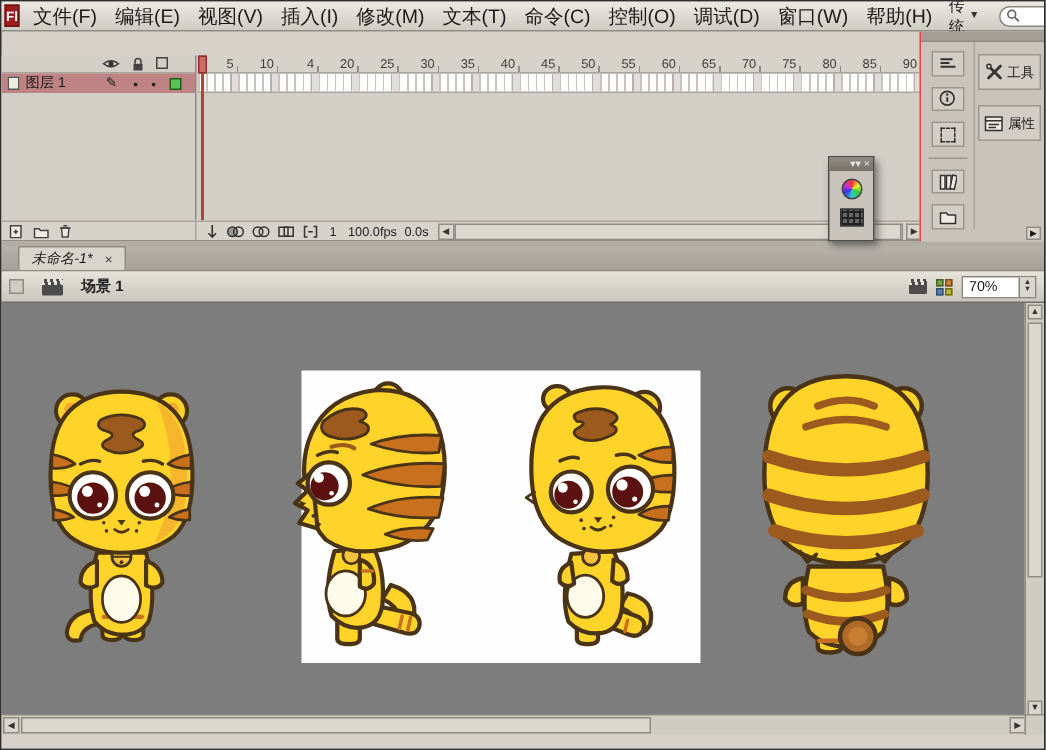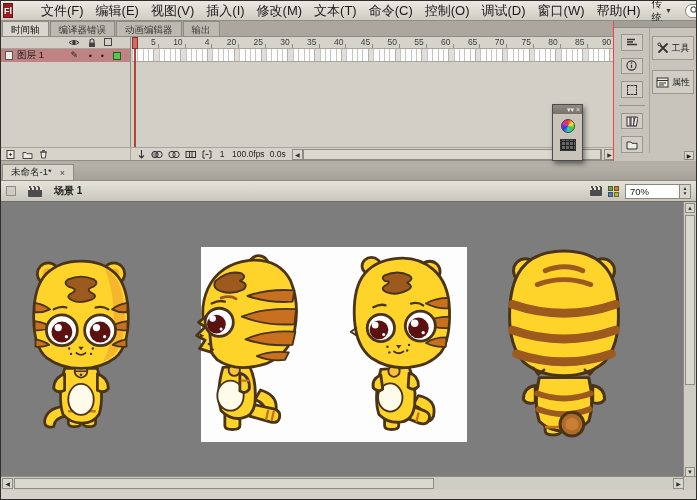--- a/index.html
+++ b/index.html
@@ -6,21 +6,21 @@
   *{box-sizing:border-box;}
   .window{
     position:relative;width:697px;height:500px;overflow:hidden;
     font-family:"Liberation Sans","DejaVu Sans",sans-serif;
     background:#d6d2ca;border:1px solid #2e2e2e;color:#1a1a1a;
   }
   
   .menubar{position:absolute;top:0;left:0;right:0;height:20px;display:flex;align-items:center;
     background:linear-gradient(#ece9e2,#cfccc4);border-bottom:1px solid #8f8c84;padding-left:2px;}
   .logo{width:16px;height:15px;background:#9d1c20;color:#fff;font-weight:bold;font-size:9px;
-    display:flex;align-items:center;justify-content:center;border:1px solid #6e1214;margin-right:22px;}
+    display:flex;align-items:center;justify-content:center;border:1px solid #6e1214;margin-right:3px;}
   .menu-item{padding:0 6px;font-size:13px;white-space:nowrap;cursor:default;}
   .workspace{display:flex;align-items:center;gap:3px;padding:0 5px;font-size:10.5px;}
   .caret{font-size:7px;color:#333;}
   .menusep{width:1px;height:13px;background:#979389;margin:0 4px;}
   .searchbox{width:116px;height:14px;background:#fff;border:1px solid #8a877f;border-radius:8px;
     display:flex;align-items:center;padding:0 4px;gap:3px;}
   .searchbox input{border:none;outline:none;width:90px;font-size:9px;background:transparent;}
   .win-controls{margin-left:auto;display:flex;gap:2px;margin-right:3px;}
   .win-btn{width:15px;height:12px;font-size:9px;line-height:10px;text-align:center;
     border:1px solid #8a877f;background:#dcd9d1;cursor:default;}
@@ -83,40 +83,40 @@
   .fp-body{display:flex;flex-direction:column;align-items:center;gap:6px;padding-top:5px;}
   .color-wheel{width:14px;height:14px;border-radius:50%;border:1px solid #444;
     background:conic-gradient(#e33,#ee3,#3c3,#3cc,#33e,#c3c,#e33);}
   .swatch-grid{width:16px;height:12px;border:1px solid #333;background-color:#666;
     background-image:repeating-linear-gradient(90deg,#222 0 1px,transparent 1px 4px),
                      repeating-linear-gradient(0deg,#222 0 1px,transparent 1px 4px);}
   
   .midstrip{position:absolute;top:160px;left:0;right:0;height:3px;background:#b3afa7;}
   
   .doctabs{position:absolute;top:163px;left:0;right:0;height:17px;
-    background:linear-gradient(#b6b2aa,#a5a199);border-bottom:1px solid #8f8c84;display:flex;align-items:flex-end;padding-left:1px;}
+    background:linear-gradient(#b6b2aa,#a5a199);border-bottom:1px solid #8f8c84;display:flex;align-items:flex-end;padding-left:11px;font-style:italic;}
   .doctab{height:16px;background:#d8d5cd;border:1px solid #8f8c84;border-bottom:none;
     display:flex;align-items:center;gap:8px;padding:0 8px;font-size:9.5px;}
   .doctab-close{font-size:9px;color:#444;}
   
   .editbar{position:absolute;top:180px;left:0;right:0;height:21px;
     background:linear-gradient(#e6e3db,#c9c6be);border-bottom:1px solid #6f6c64;
     display:flex;align-items:center;gap:12px;padding:0 5px;}
   .eb-backicon{width:10px;height:10px;border:1px solid #8f8c84;background:#cfccc4;}
   .clapper{width:14px;height:11px;position:relative;background:#4c4c4c;border-radius:1px;}
   .clapper::before{content:"";position:absolute;top:0;left:0;right:0;height:4px;
     background:repeating-linear-gradient(75deg,#e8e4da 0 2px,#4c4c4c 2px 4px);}
   .scene-label{font-size:10px;font-weight:bold;color:#222;}
   .eb-right{margin-left:auto;display:flex;align-items:center;gap:6px;}
   .symbol-ico{display:grid;grid-template-columns:5px 5px;grid-template-rows:5px 5px;gap:1px;}
   .symbol-ico span{background:#7aa24c;border:1px solid #44622a;}
   .symbol-ico span:nth-child(2){background:#c8803a;border-color:#7c4c1e;}
   .symbol-ico span:nth-child(3){background:#5a7fae;border-color:#33506f;}
   .symbol-ico span:nth-child(4){background:#b8b43e;border-color:#6f6c1e;}
-  .zoom-combo{width:66px;height:15px;background:#fff;border:1px solid #8a877f;display:flex;align-items:center;font-size:9.5px;justify-content:flex-end;}
+  .zoom-combo{width:50px;height:15px;background:#fff;border:1px solid #8a877f;display:flex;align-items:center;font-size:9.5px;justify-content:flex-end;}
   .zoom-val{flex:1;padding-left:4px;}
   .zoom-spin{width:11px;height:100%;border-left:1px solid #8a877f;display:flex;flex-direction:column;
     align-items:center;justify-content:center;font-size:5px;line-height:5px;color:#333;background:#d9d6ce;}
   
   .stage{position:absolute;top:201px;left:0;width:684px;height:276px;background:#7d7d7d;overflow:hidden;}
   .stage-white{position:absolute;left:200px;top:45px;width:266px;height:195px;background:#fdfdfd;}
   .tiger{position:absolute;}
   
   .vscroll{position:absolute;top:201px;right:0;width:13px;height:276px;background:#cfccc4;border-left:1px solid #8f8c84;}
   .vs-btn{position:absolute;left:1px;width:10px;height:10px;background:#d9d6ce;border:1px solid #8f8c84;
@@ -164,27 +164,20 @@
         <line x1="5.6" y1="5.6" x2="8.3" y2="8.3" stroke="#666" stroke-width="1.2"></line>
       </svg>
       <input value="" style="">
     </div>
     <div class="win-controls">
       <div class="win-btn">–</div>
 
     </div>
   </div>
 
-  <div class="panel-tabs">
-
-  <div class="ptab active">时间轴</div>
-      <div class="ptab">编译器错误</div>
-      <div class="ptab">动画编辑器</div>
-      <div class="ptab">输出</div>
-    </div>
 
   <div class="timeline">
     <div class="tl-left">
       <div class="tl-left-header">
         <svg class="hdr-ico" style="right:50px" width="12" height="9" viewBox="0 0 12 9">
           <path d="M1 4.5 Q6 0.5 11 4.5 Q6 8.5 1 4.5 Z" fill="none" stroke="#333" stroke-width="1"></path>
           <circle cx="6" cy="4.5" r="1.7" fill="#333"></circle>
         </svg>
         <svg class="hdr-ico" style="right:34px" width="8" height="10" viewBox="0 0 8 10">
           <rect x="1" y="4.5" width="6" height="4.5" fill="#444"></rect>

